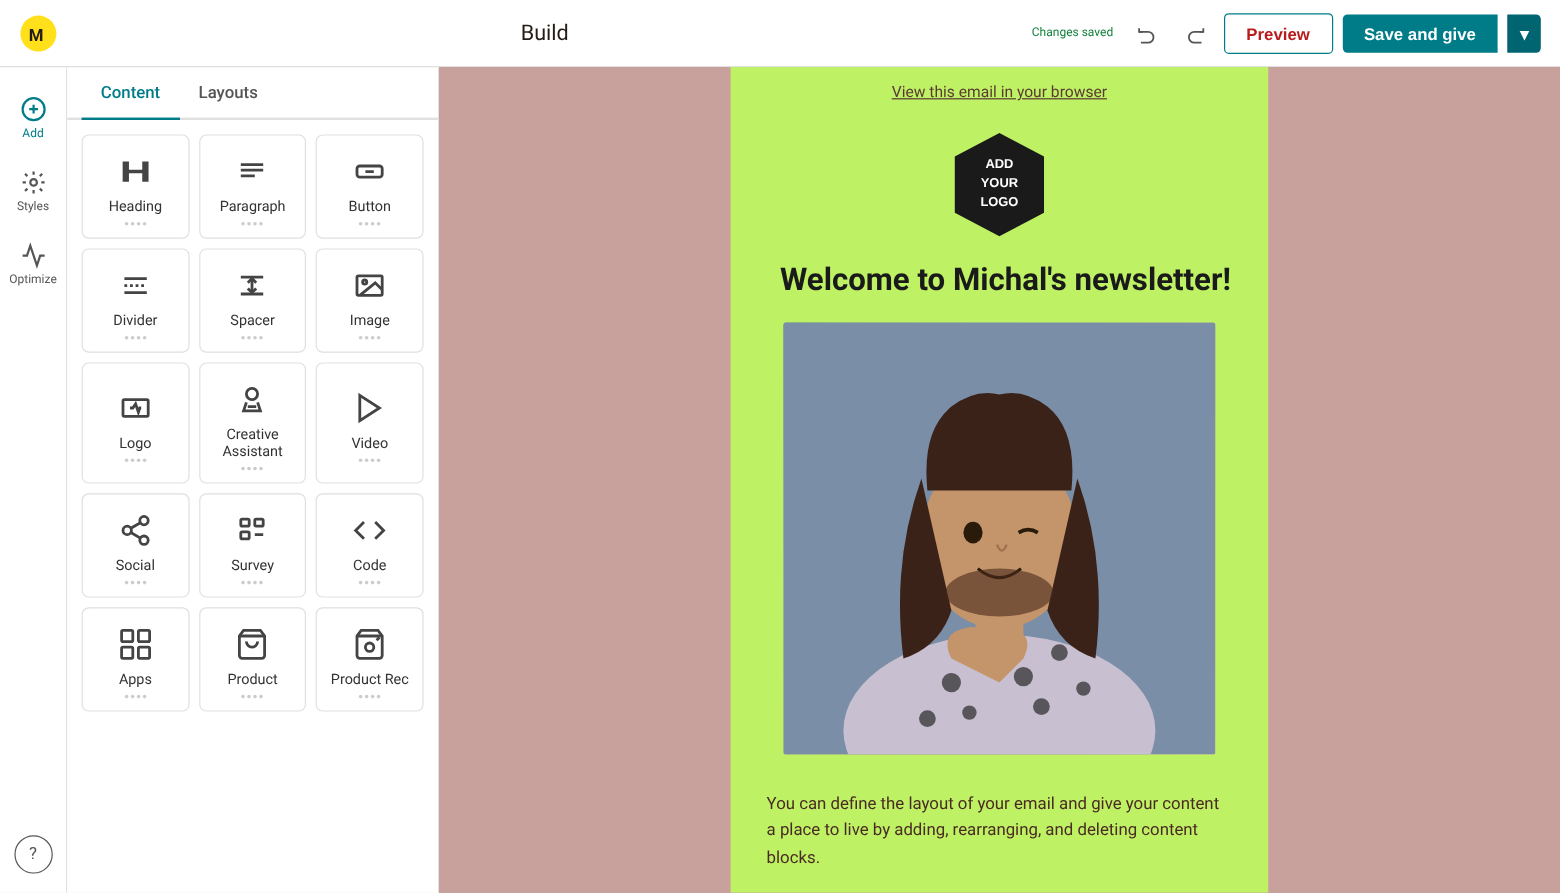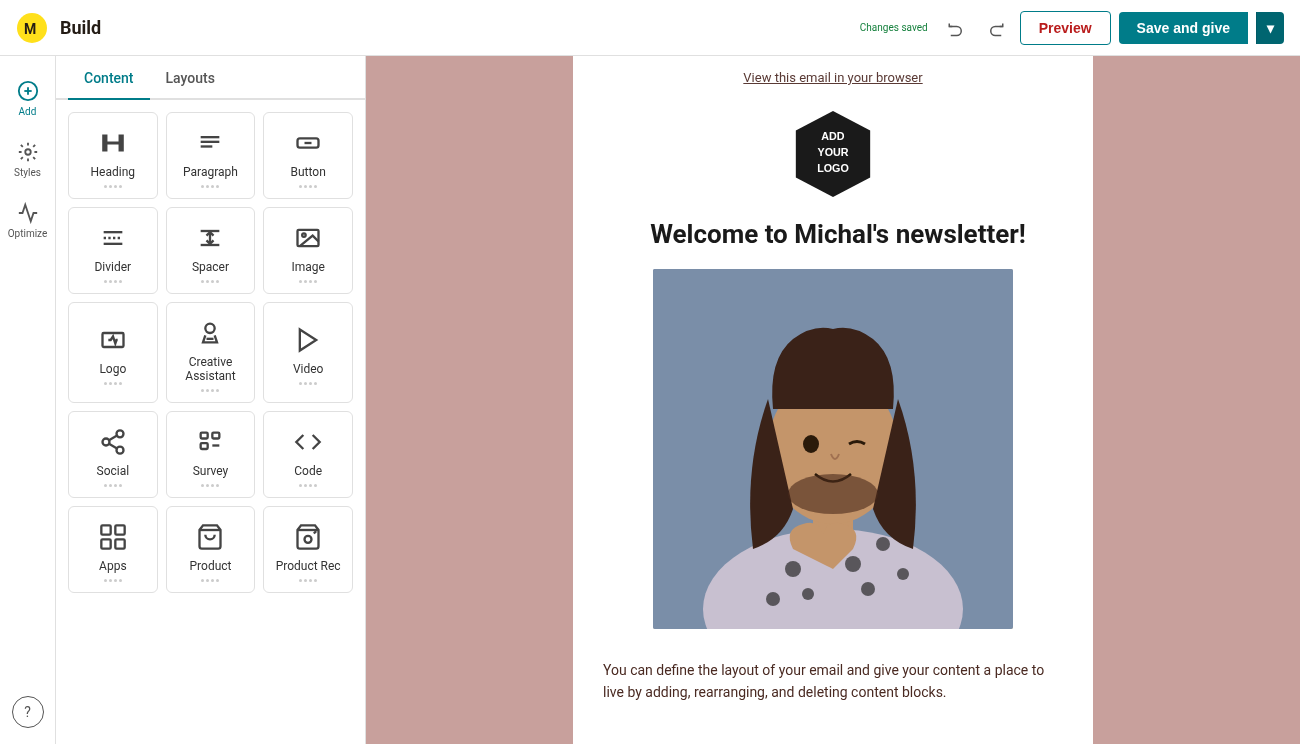--- a/index.html
+++ b/index.html
@@ -15,23 +15,24 @@
       padding: 0 16px;
       gap: 12px;
       z-index: 10;
     }
     .header-logo {
       width: 32px;
       height: 32px;
     }
     .header-title {
       font-size: 18px;
-      font-weight: 700;
+      font-weight: 400;
       color: #241c15;
       flex: 1;
+      text-align: center;
     }
     .header-status {
       font-size: 10px;
       color: #15803d;
     }
     .header-actions {
       display: flex;
       align-items: center;
       gap: 8px;
     }
@@ -201,22 +202,22 @@
     
     .email-preview {
       flex: 1;
       background: #c8a09c;
       overflow-y: auto;
       display: flex;
       flex-direction: column;
       align-items: center;
     }
     .email-container {
-      width: 520px;
-      background: #ffffff;
+      width: 448px;
+      background: #bef264;
       min-height: 100%;
     }
     .email-browser-link {
       text-align: center;
       padding: 14px;
       font-size: 13px;
       color: #5a3a35;
       text-decoration: underline;
       cursor: pointer;
     }

